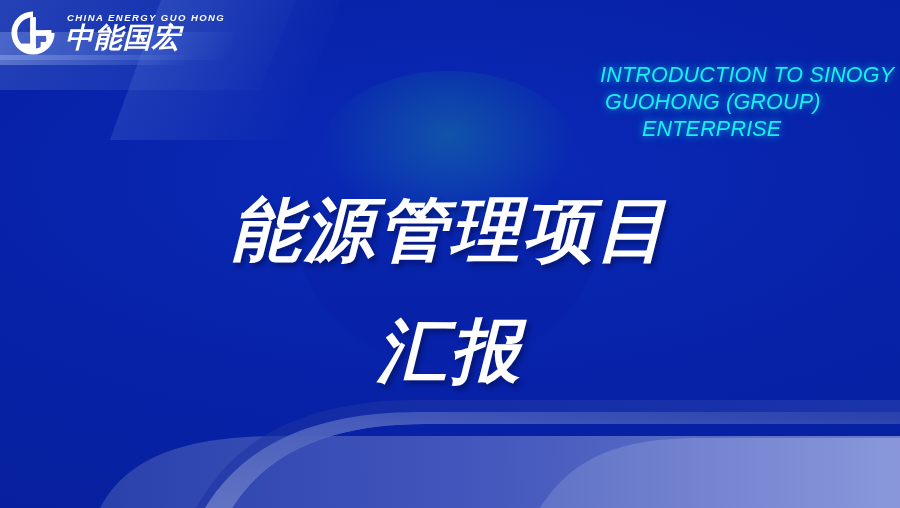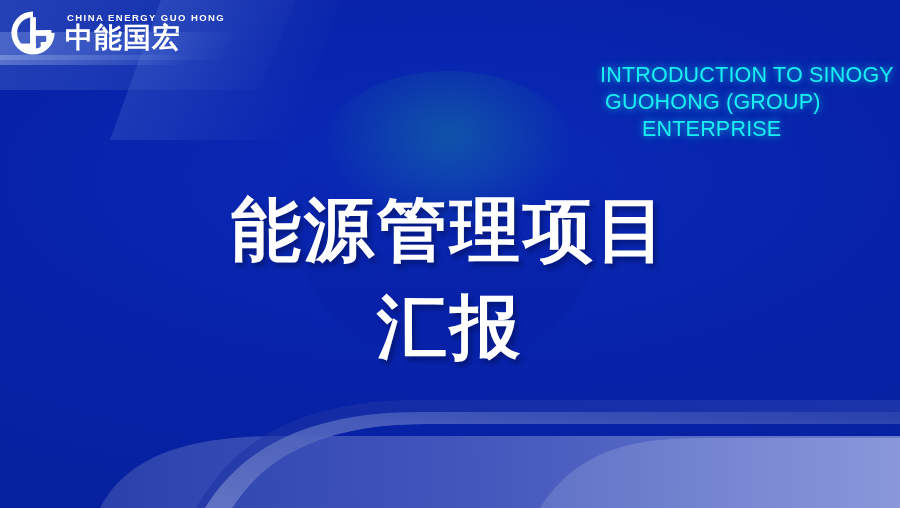--- a/index.html
+++ b/index.html
@@ -10,20 +10,21 @@
   body {
     font-family: "Liberation Sans", sans-serif;
   }
 
   #slide {
     position: relative;
     width: 900px;
     height: 508px;
     overflow: hidden;
     background: #14532d;
+    font-style: italic;
   }
 
   
   .bg-base {
     position: absolute;
     inset: 0;
     background:
       radial-gradient(120% 90% at 50% 35%, #0a2ab8 0%, #0722a8 45%, #062099 100%);
   }
 
@@ -179,20 +180,21 @@
     color: #ffffff;
     font-family: "DejaVu Sans", sans-serif;
     font-weight: 700;
     font-size: 70px;
     line-height: 97px;
     letter-spacing: 3px;
     text-shadow: 3px 4px 5px rgba(0,8,60,0.45);
   }
   .main-title .line2 {
     display: block;
+    margin-top: 24px;
   }
 
   
   .company {
     position: absolute;
     left: 100px;
     top: 466px;
     color: #b6c6ec;
     font-family: "DejaVu Sans", sans-serif;
     font-size: 21px;

